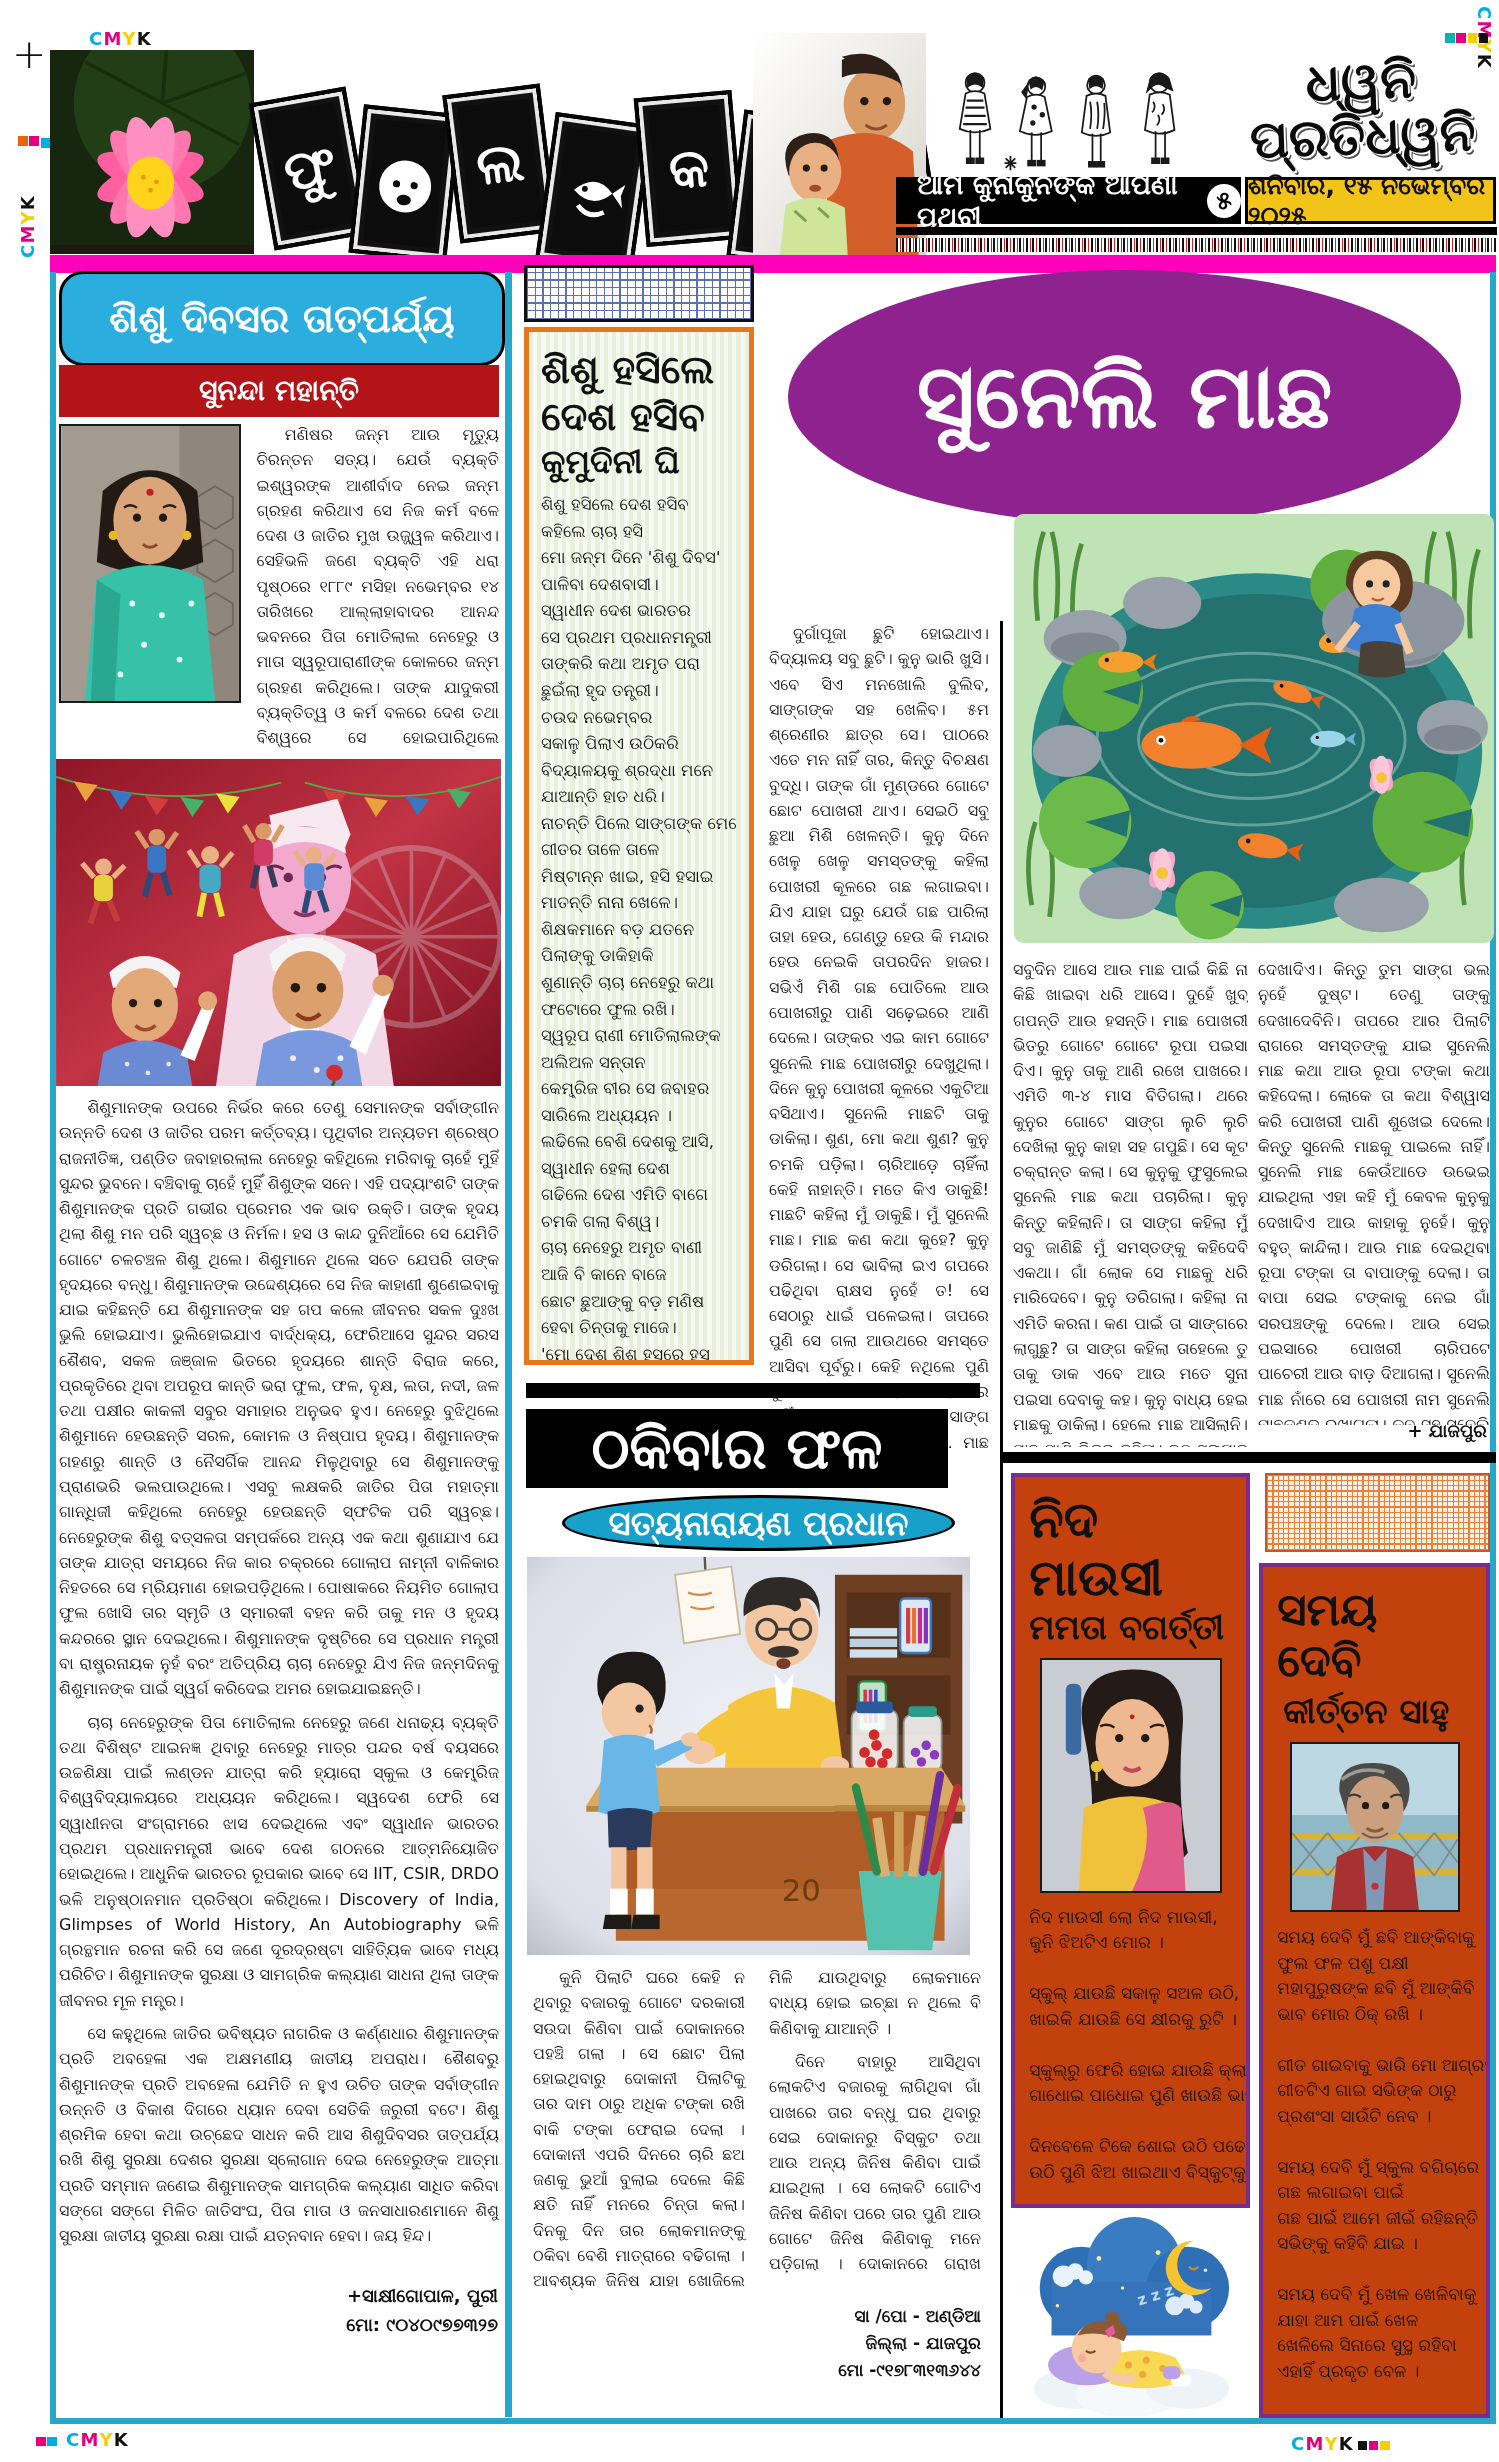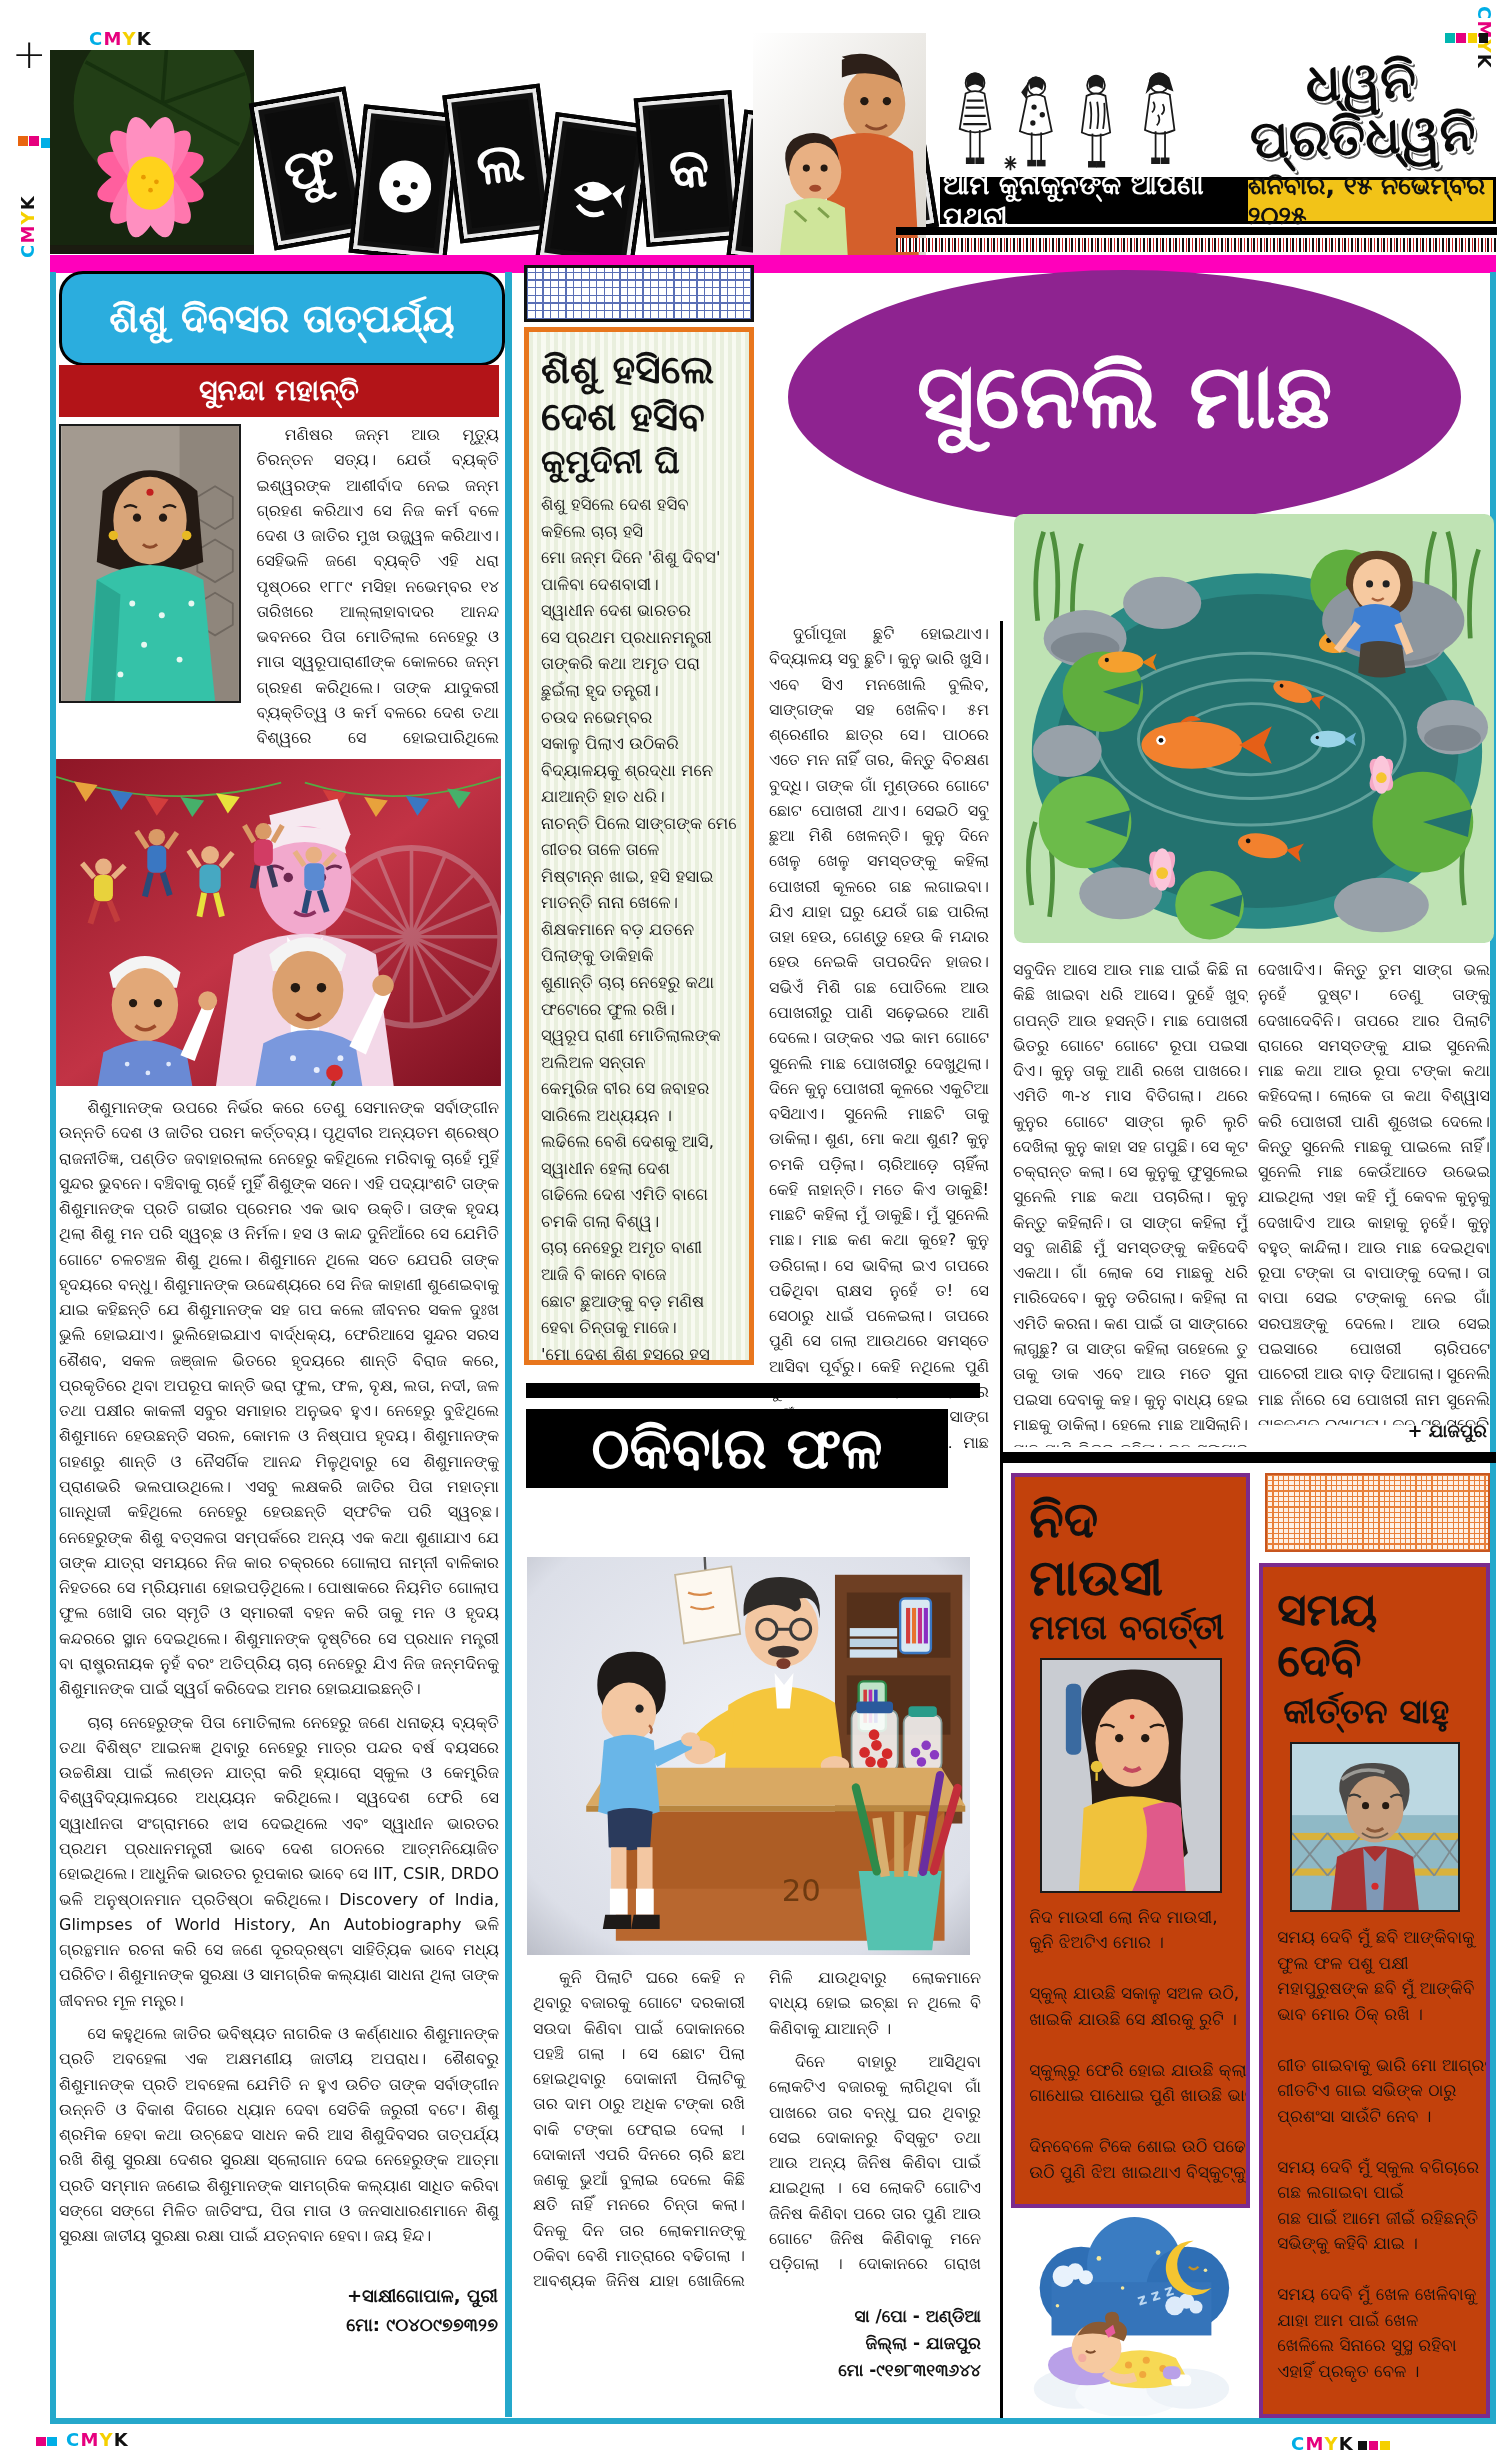--- a/index.html
+++ b/index.html
@@ -206,21 +206,21 @@
         </g>
         <path d="M112 160 l16 16 M128 160 l-16 16 M120 156 v24 M110 168 h20" stroke-width="3"></path>
       </g>
     </svg>
   </div>
 
   <div class="abs" style="left:1226px;top:54px;width:272px;height:124px;transform:rotate(-2deg);
        font-weight:bold;font-size:52px;line-height:1.05;color:#0a0a0a;text-align:center;
        text-shadow:1.8px 1.8px 0 #fff,-1.8px -1.8px 0 #fff,3px 3.6px 0 #555;">ଧ୍ୱନି ପ୍ରତିଧ୍ୱନି</div>
 
-  <div class="abs black-banner" style="left:940px;top:177px;width:345px;height:47px;font-size:27px;justify-content:flex-start;padding-left:3px;box-sizing:border-box;">
+  <div class="abs black-banner" style="left:896px;top:177px;width:345px;height:47px;font-size:27px;justify-content:flex-start;padding-left:21px;box-sizing:border-box;">
     <span>ଆମ କୁନାକୁନିଙ୍କ ଆପଣା ପୃଥିବୀ</span>
     <span style="margin-left:13px;width:34px;height:34px;background:#fff;color:#000;border-radius:50%;display:inline-flex;align-items:center;justify-content:center;font-size:25px;flex:0 0 auto;">୫</span>
   </div>
 
   <div class="abs" style="left:1245px;top:177px;width:251px;height:47px;background:#f2c318;border:3px solid #000;box-sizing:border-box;display:flex;align-items:center;justify-content:center;font-weight:bold;font-size:25px;">ଶନିବାର, ୧୫ ନଭେମ୍ବର ୨୦୨୫</div>
 
   <div class="abs" style="left:896px;top:227px;width:601px;height:8.3px;background:#000;"></div>
   <div class="abs barcode" style="left:896px;top:238px;width:601px;height:14.2px;"></div>
   <div class="abs" style="left:50px;top:255px;width:1446px;height:18px;background:#ff00bb;"></div>
 
@@ -575,20 +575,21 @@
     </div>
   <div class="abs txt" style="left:1258px;top:957px;width:232px;height:468px;">
       <p style="text-indent:0">ଦେଖାଦିଏ। କିନ୍ତୁ ତୁମ ସାଙ୍ଗ ଭଲ ନୁହେଁ ଦୁଷ୍ଟ। ତେଣୁ ତାଙ୍କୁ ଦେଖାଦେବିନି। ତାପରେ ଆର ପିଲାଟି ରାଗରେ ସମସ୍ତଙ୍କୁ ଯାଇ ସୁନେଲି ମାଛ କଥା ଆଉ ରୂପା ଟଙ୍କା କଥା କହିଦେଲା। ଲୋକେ ତା କଥା ବିଶ୍ୱାସ କରି ପୋଖରୀ ପାଣି ଶୁଖେଇ ଦେଲେ। କିନ୍ତୁ ସୁନେଲି ମାଛକୁ ପାଇଲେ ନାହିଁ। ସୁନେଲି ମାଛ କେଉଁଆଡେ ଉଭେଇ ଯାଇଥିଲା ଏହା କହି ମୁଁ କେବଳ କୁନୁକୁ ଦେଖାଦିଏ ଆଉ କାହାକୁ ନୁହେଁ। କୁନୁ ବହୁତ୍ କାନ୍ଦିଲା। ଆଉ ମାଛ ଦେଇଥିବା ରୂପା ଟଙ୍କା ତା ବାପାଙ୍କୁ ଦେଲା। ତା ବାପା ସେଇ ଟଙ୍କାକୁ ନେଇ ଗାଁ ସରପଞ୍ଚଙ୍କୁ ଦେଲେ। ଆଉ ସେଇ ପଇସାରେ ପୋଖରୀ ଚାରିପଟେ ପାଚେରୀ ଆଉ ବାଡ଼ ଦିଆଗଲା। ସୁନେଲି ମାଛ ନାଁରେ ସେ ପୋଖରୀ ନାମ ସୁନେଲି ମାଛକୁଣ୍ଡ ରଖାଗଲା। କୁନୁ ସହ ସୁନେଲି ମାଛର ସମ୍ପର୍କ କଥା ଚାରିଆଡ଼େ ବ୍ୟାପିଗଲା। ସମସ୍ତେ ତାର ସରଳତାର ପ୍ରଶଂସା କରୁଥିଲେ।</p>
     </div>
   <div class="abs sig" style="left:1321px;top:1417px;width:166px;">+ ଯାଜପୁର</div>
 
   <div class="abs" style="left:1003px;top:1452px;width:493px;height:10.7px;background:#000;"></div>
 
   <div class="abs" style="left:526px;top:1383px;width:454px;height:15.4px;background:#000;"></div>
   <div class="abs black-banner" style="left:526px;top:1409px;width:422px;height:79px;font-size:57px;">ଠକିବାର ଫଳ</div>
+  <div class="abs ellipse" style="left:562px;top:1495px;width:393px;height:56px;background:#16a0ca;border:3px solid #000;font-size:34px;box-sizing:border-box;">ସତ୍ୟନାରାୟଣ ପ୍ରଧାନ</div>
 
   <div class="abs" style="left:527px;top:1557px;width:443px;height:398px;">
     <svg width="443" height="398" viewBox="0 0 748 672">
       <defs>
           <radialGradient id="vig" cx=".5" cy=".45" r=".75">
             <stop offset="0" stop-color="#eef0f6"></stop>
             <stop offset=".8" stop-color="#dcdfe8"></stop>
             <stop offset="1" stop-color="#b9bcc6"></stop>
           </radialGradient>
         </defs>

